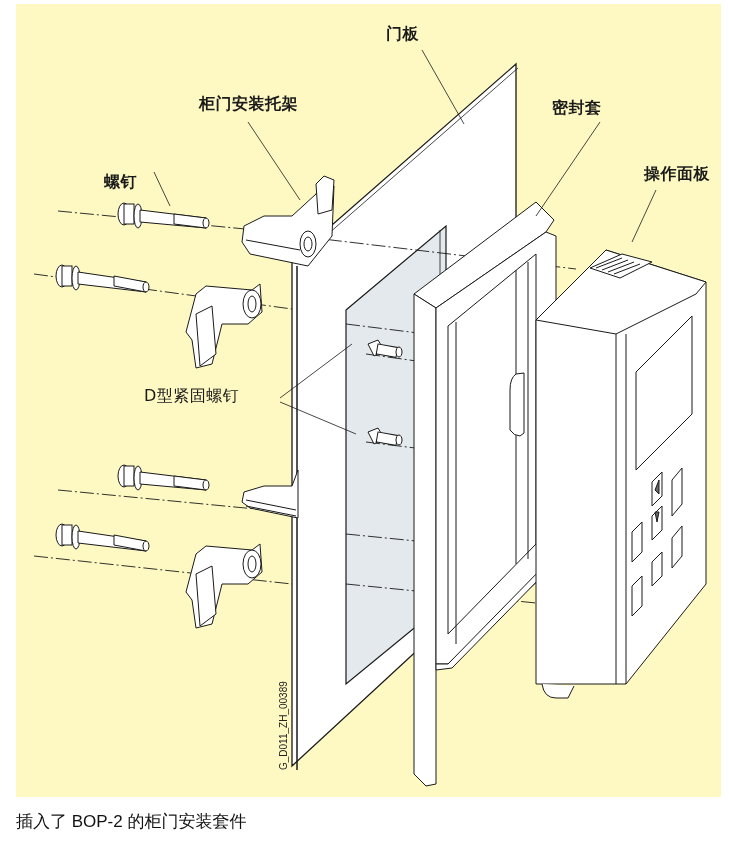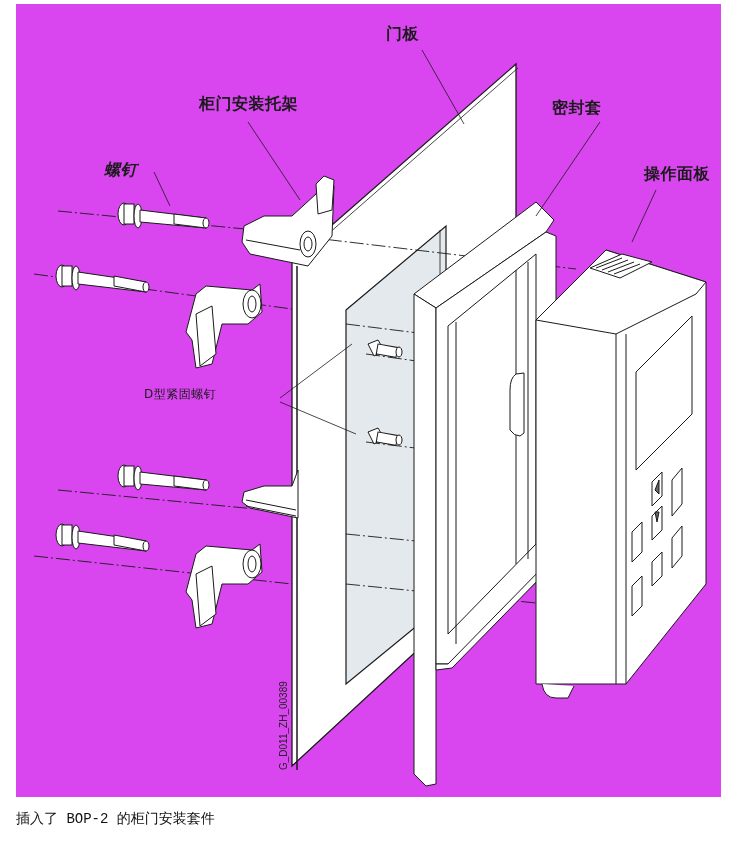--- a/index.html
+++ b/index.html
@@ -1,25 +1,25 @@
 <!DOCTYPE html>
 <html><head>
   <meta charset="utf-8">
   <style>
     html, body { margin: 0; padding: 0; background: #ffffff; }
     body { width: 729px; height: 842px; position: relative; overflow: hidden;
            font-family: "DejaVu Sans", "Liberation Sans", sans-serif; }
-    .figure { position: absolute; left: 16px; top: 4px; width: 705px; height: 793px; background: #d946ef; }
+    .figure { position: absolute; left: 16px; top: 4px; width: 705px; height: 793px; background: #fef9c3; }
     .figure svg { position: absolute; left: 0; top: 0; }
     .label { position: absolute; font-size: 16px; font-weight: bold; color: #1a1a1a; white-space: nowrap; letter-spacing: 0.5px; }
     .label-plain { font-weight: normal; }
     .drawing-id { position: absolute; font-size: 10px; color: #222; white-space: nowrap;
                   transform: rotate(-90deg); transform-origin: left top; font-family: "Liberation Sans", sans-serif; }
-    .caption { position: absolute; left: 16px; top: 810px; font-size: 14px; color: #111;
-               font-family: Liberation Mono, monospace; }
+    .caption { position: absolute; left: 16px; top: 810px; font-size: 17px; color: #111;
+               font-family: Liberation Sans, sans-serif; }
   </style>
 </head>
 <body>
 
 <div class="figure">
   <svg width="705" height="793" viewBox="0 0 705 793" stroke="#1a1a1a" fill="none" stroke-width="1">
 
     <g>
       <polygon points="276,256 500,60 500,555 276,762" fill="#ffffff" stroke="#1a1a1a" stroke-width="1.3"></polygon>
       <line x1="280" y1="258" x2="502" y2="64" stroke-width="0.8"></line>
@@ -155,19 +155,19 @@
       <line x1="138" y1="168" x2="154" y2="202"></line>
       <line x1="640" y1="186" x2="616" y2="238"></line>
       <line x1="264" y1="394" x2="336" y2="340"></line>
       <line x1="264" y1="398" x2="340" y2="430"></line>
     </g>
   </svg>
 
   <div class="label" style="left:370px; top:20px;">门板</div>
   <div class="label" style="left:183px; top:90px;">柜门安装托架</div>
   <div class="label" style="left:536px; top:94px;">密封套</div>
-  <div class="label" style="left:88px; top:156px;font-style:italic;">螺钉</div>
+  <div class="label" style="left:88px; top:168px;">螺钉</div>
   <div class="label" style="left:628px; top:160px;">操作面板</div>
-  <div class="label label-plain" style="left:128px; top:382px; font-size:12px;">D型紧固螺钉</div>
+  <div class="label label-plain" style="left:128px; top:382px; font-size:16px;">D型紧固螺钉</div>
   <div class="drawing-id" style="left:262px; top:766px;">G_D011_ZH_00389</div>
 </div>
 
 <div class="caption">插入了 BOP-2 的柜门安装套件</div>
 
 </body></html>

